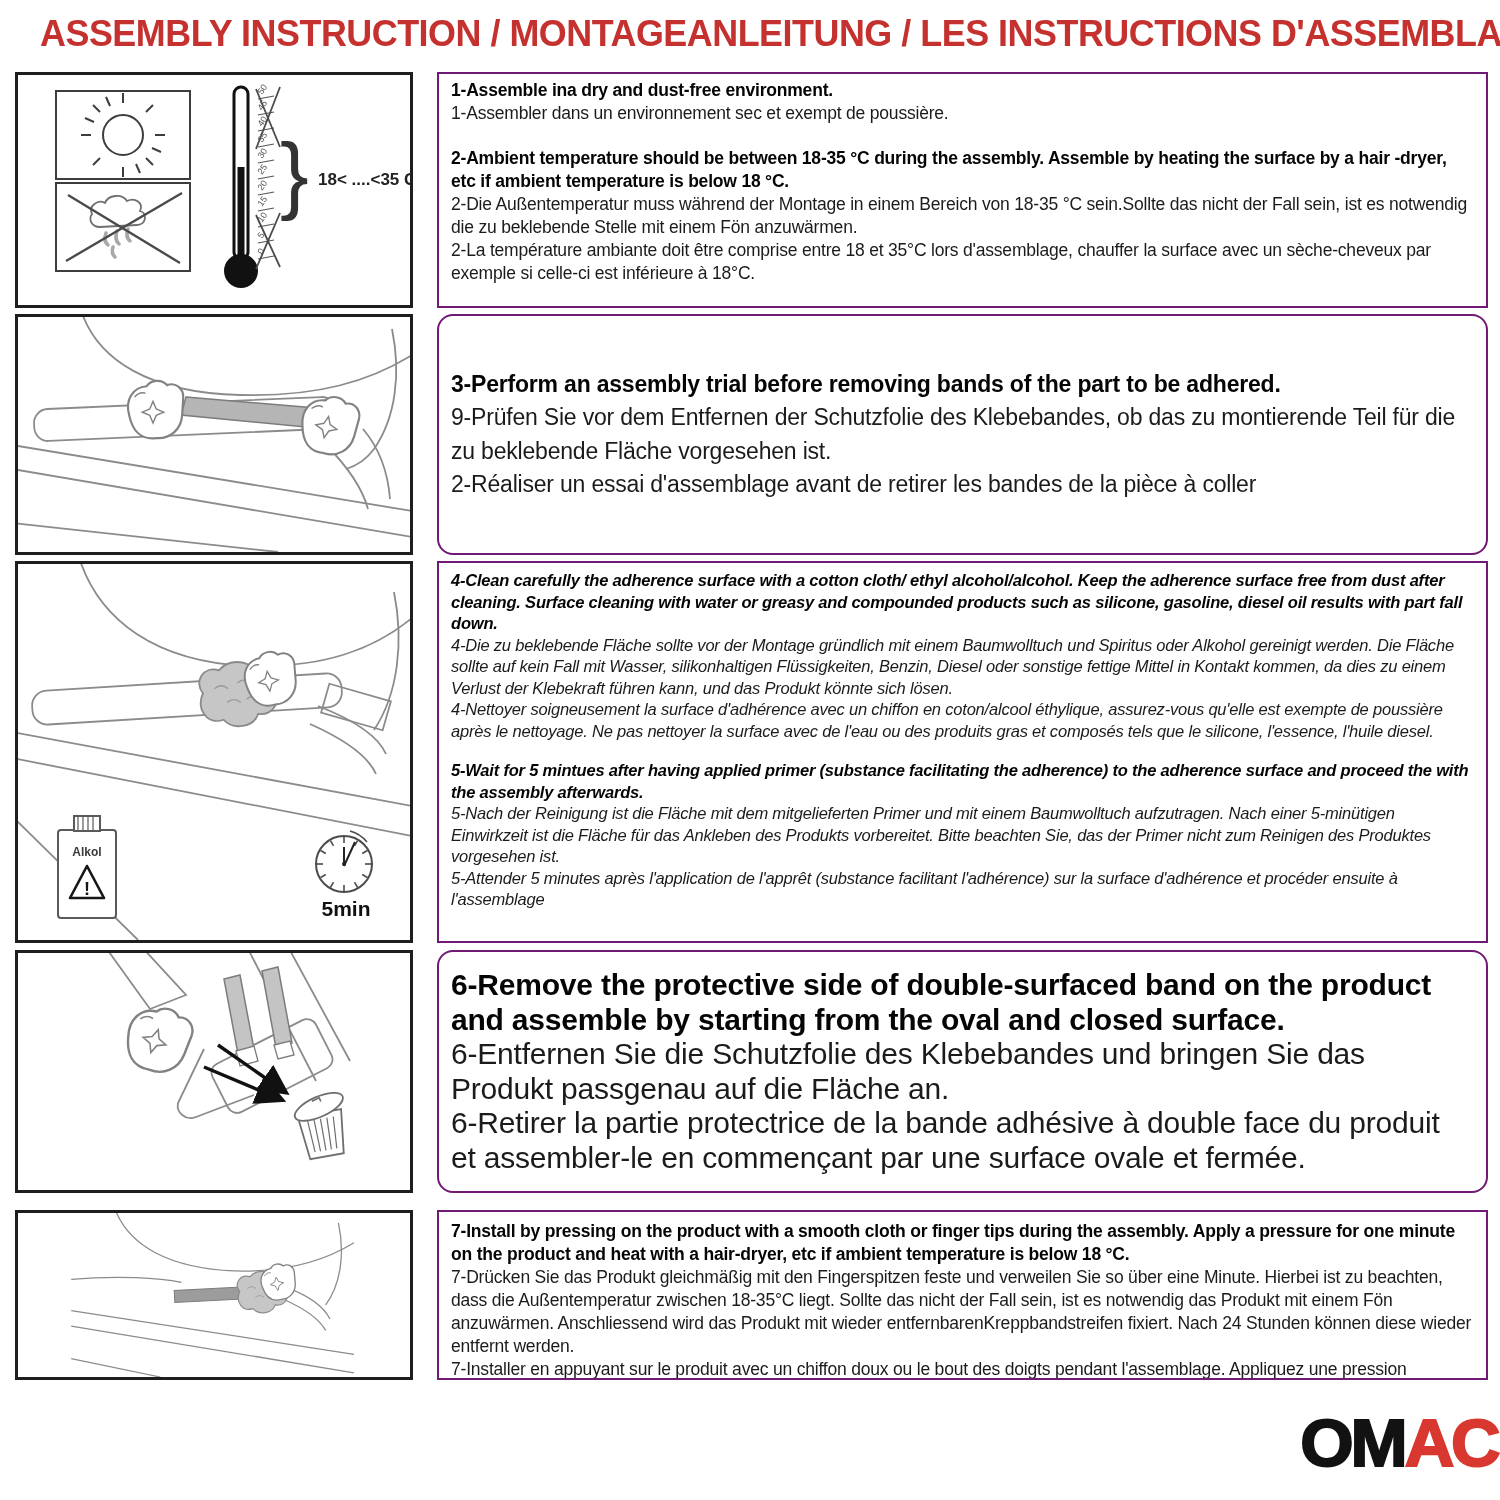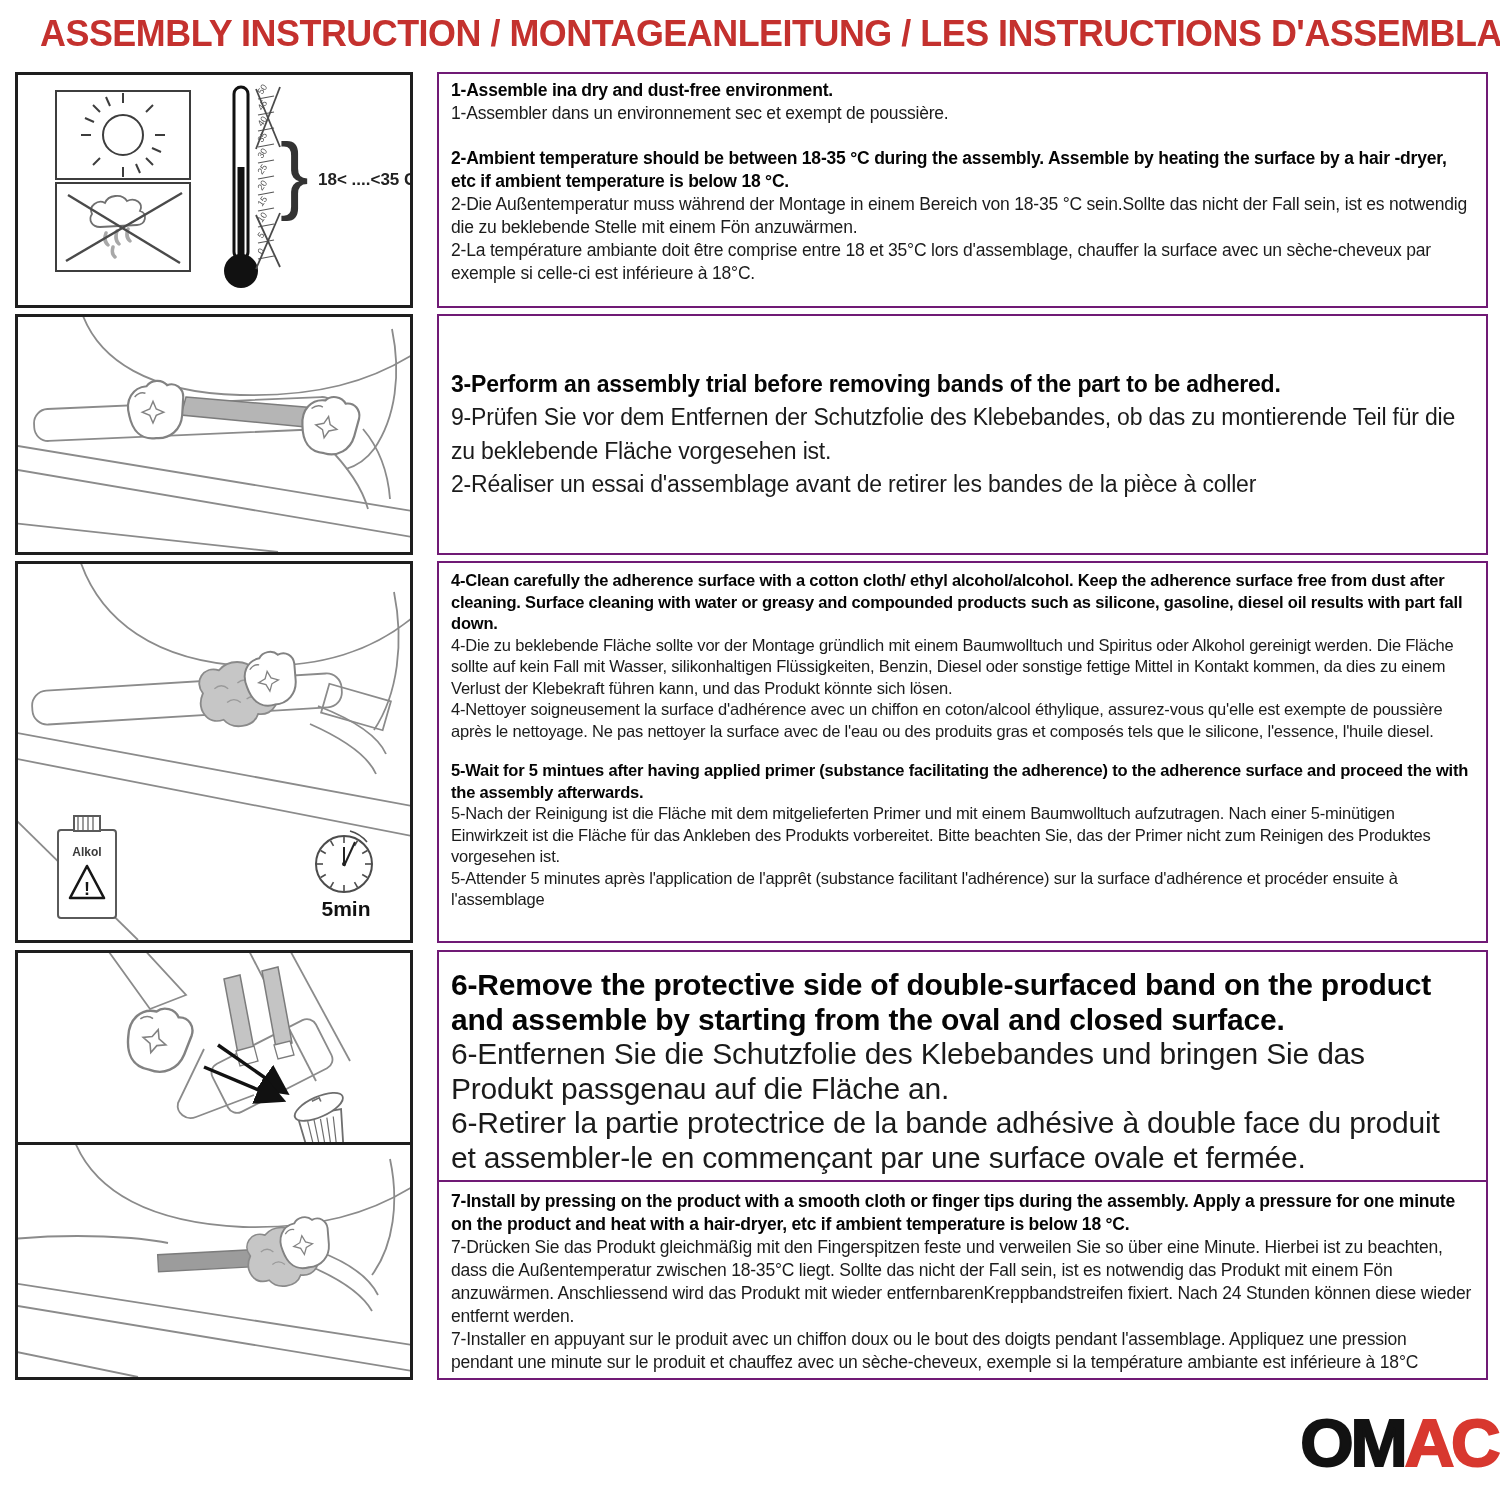--- a/index.html
+++ b/index.html
@@ -22,23 +22,23 @@
   .textbox { flex:1; border:2px solid #701a75; background:#fff; overflow:hidden; }
   .textbox.center { display:flex; flex-direction:column; justify-content:center; }
   .textbox p { letter-spacing:-0.2px; }
   .t-small p  { font-size:17.5px; line-height:23px; }
   .t-dense p  { font-size:16.5px; line-height:21.5px; }
   .t-big p    { font-size:23px;   line-height:33.5px; }
   .t-big2 p   { font-size:30px;   line-height:34.5px; }
   p.b { font-weight:bold; color:#050505; }
   .gap22 { height:22px; } .gap18 { height:18px; }
   .pad1 { padding:5px 14px 4px 12px; }
-  .pad3 { padding:7px 14px 4px 12px; }
+  .pad3 { padding:7px 14px 4px 12px;font-style:italic; }
   .pad5 { padding:8px 14px 4px 12px; }
-  .padc { padding:0 14px 0 12px; }
+  .padc { padding:0 14px 0 12px;border-radius:16px; }
   .logo {
     position:absolute; right:0; bottom:22px; background:#ffffff;
     padding:4px 2px 2px 10px; font-weight:bold; font-size:66px;
     letter-spacing:-3px; line-height:1; white-space:nowrap;
     transform:scaleX(1.04); transform-origin:right center;
   }
   .logo .om { color:#121212; -webkit-text-stroke:2px #121212; }
   .logo .ac { color:#d8382f; -webkit-text-stroke:2px #d8382f; }
   .defs-holder { position:absolute; width:0; height:0; overflow:hidden; }
   svg text { font-family:"Liberation Sans", sans-serif; }
@@ -272,21 +272,21 @@
       </g>
     </svg>
   </div>
   <div class="textbox t-big2 center padc">
     <p class="b">6-Remove the protective side of double-surfaced band on the product and assemble by starting from the oval and closed surface.</p>
     <p>6-Entfernen Sie die Schutzfolie des Klebebandes und bringen Sie das Produkt passgenau auf die Fläche an.</p>
     <p>6-Retirer la partie protectrice de la bande adhésive à double face du produit et assembler-le en commençant par une surface ovale et fermée.</p>
   </div>
 </div>
 
-<div class="row" style="top:1210px; height:170px;align-items:flex-end;">
+<div class="row" style="top:1210px; height:170px;">
   <div class="illus">
     <svg viewBox="0 0 392 232">
       <g fill="none" stroke="#8b8b8b" stroke-width="1.8">
         <path d="M55,-8 C75,48 135,78 225,82 C300,84 352,68 394,42"></path>
         <path d="M372,14 C381,56 376,100 354,130"></path>
         <path d="M-6,94 C60,88 120,92 150,98"></path>
         <path d="M-6,138 L394,200"></path>
         <path d="M-6,160 L394,226"></path>
         <path d="M-6,206 L120,232"></path>
         <path d="M300,106 C332,118 352,134 360,150"></path>

